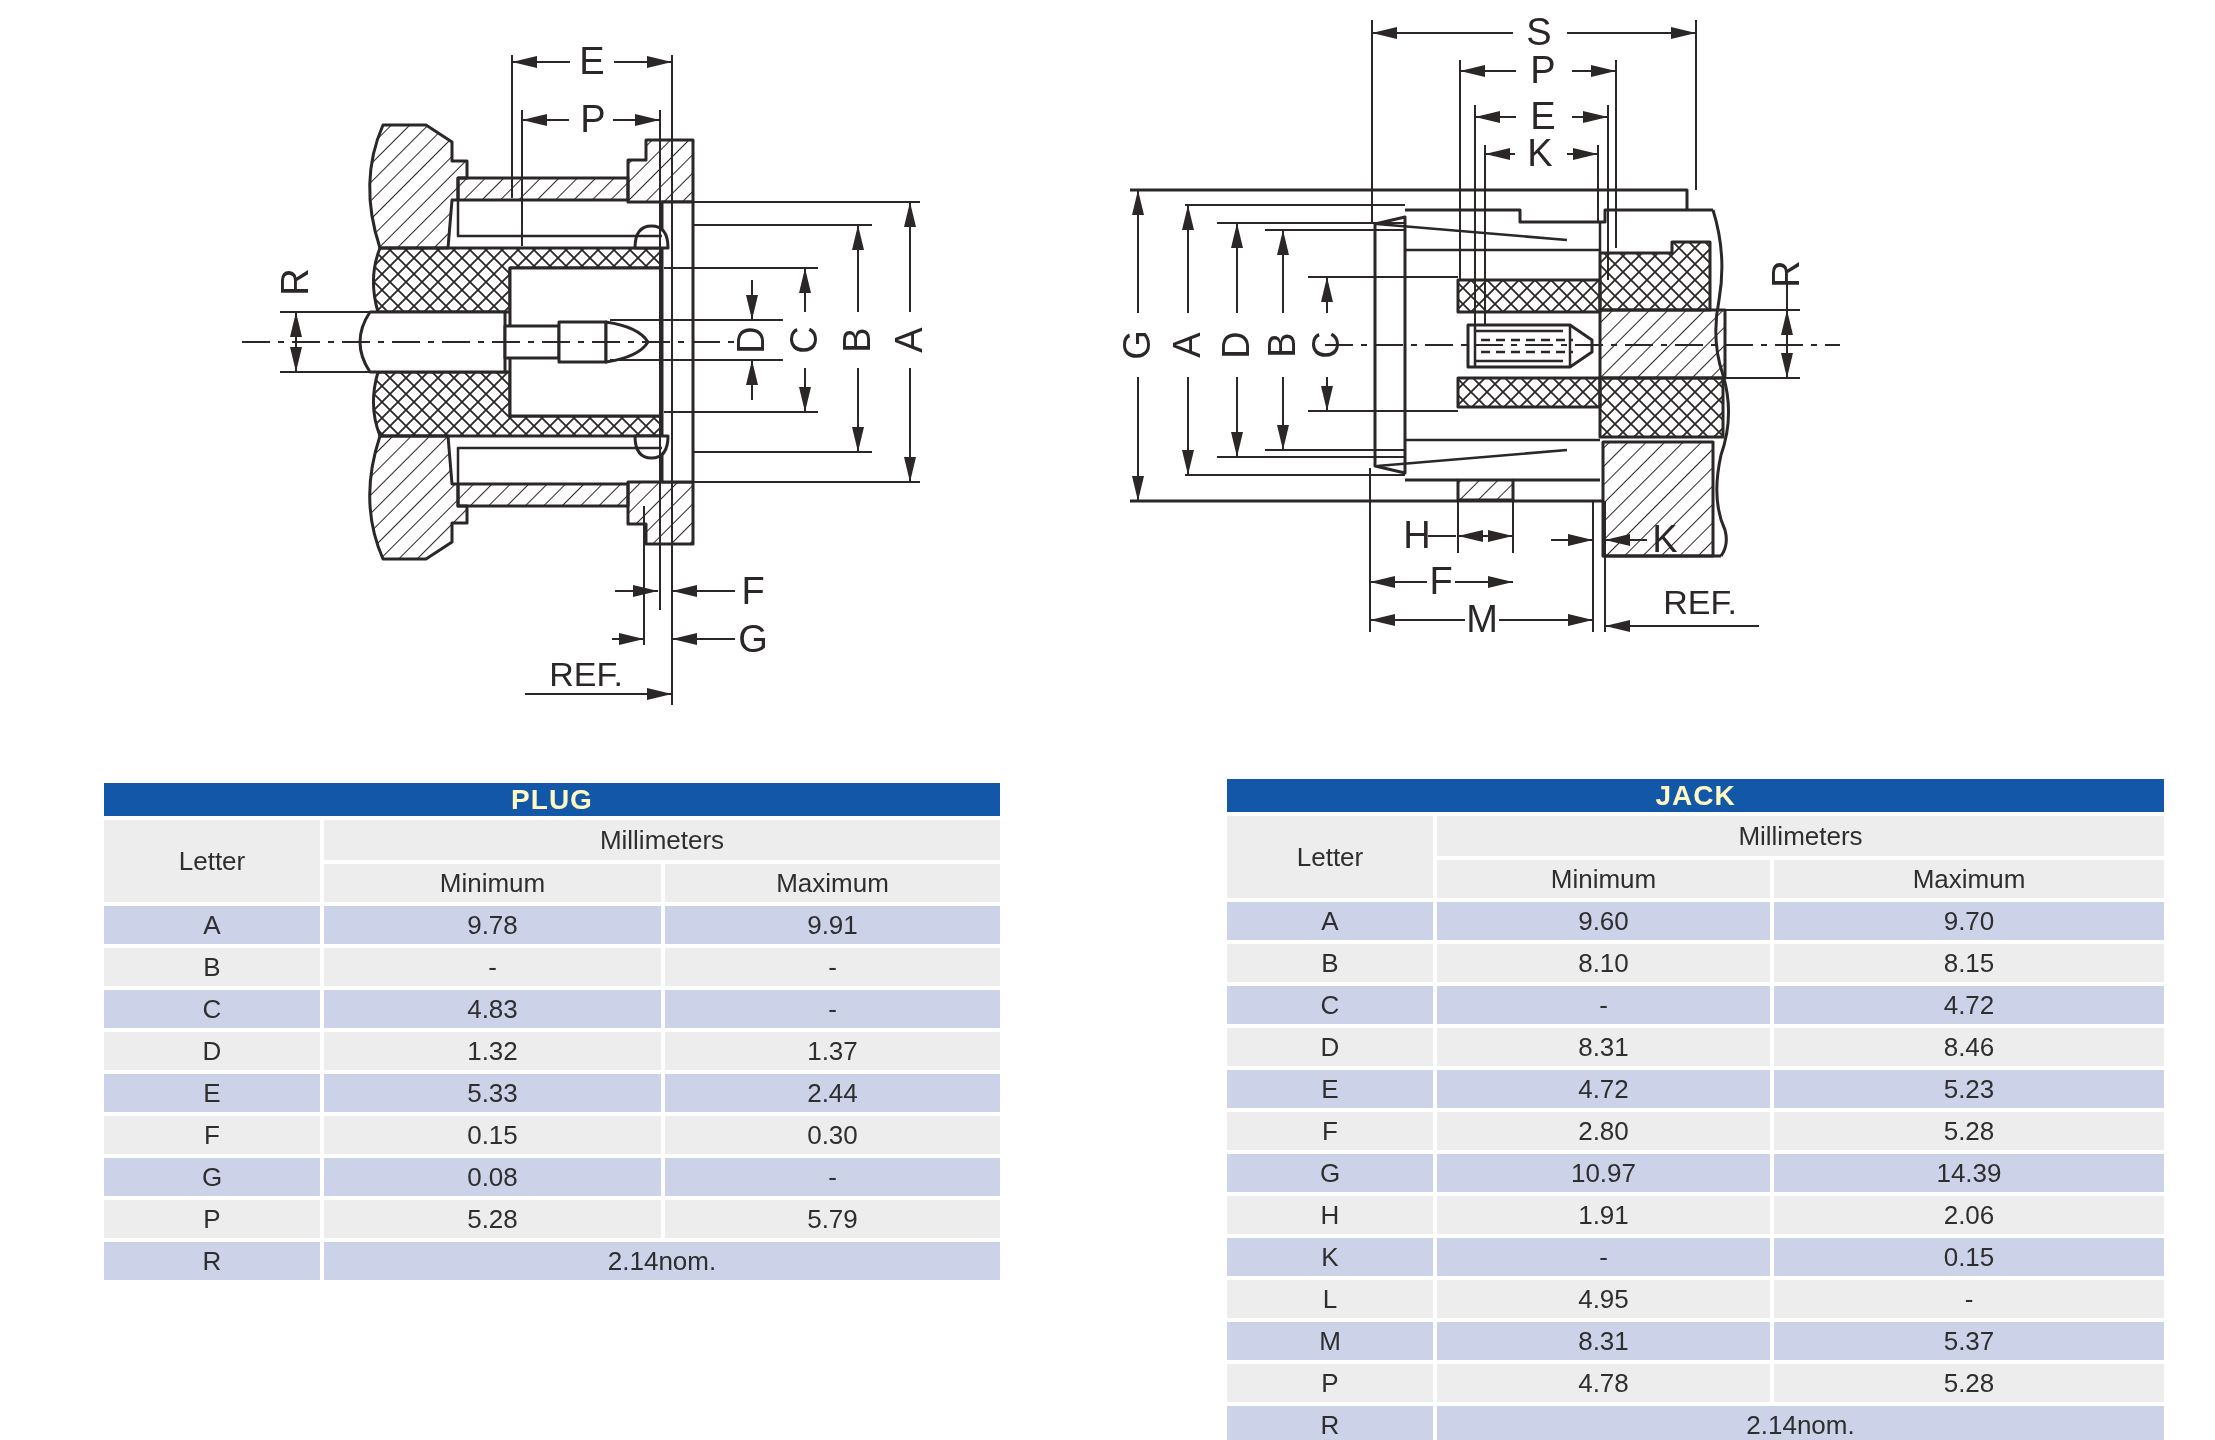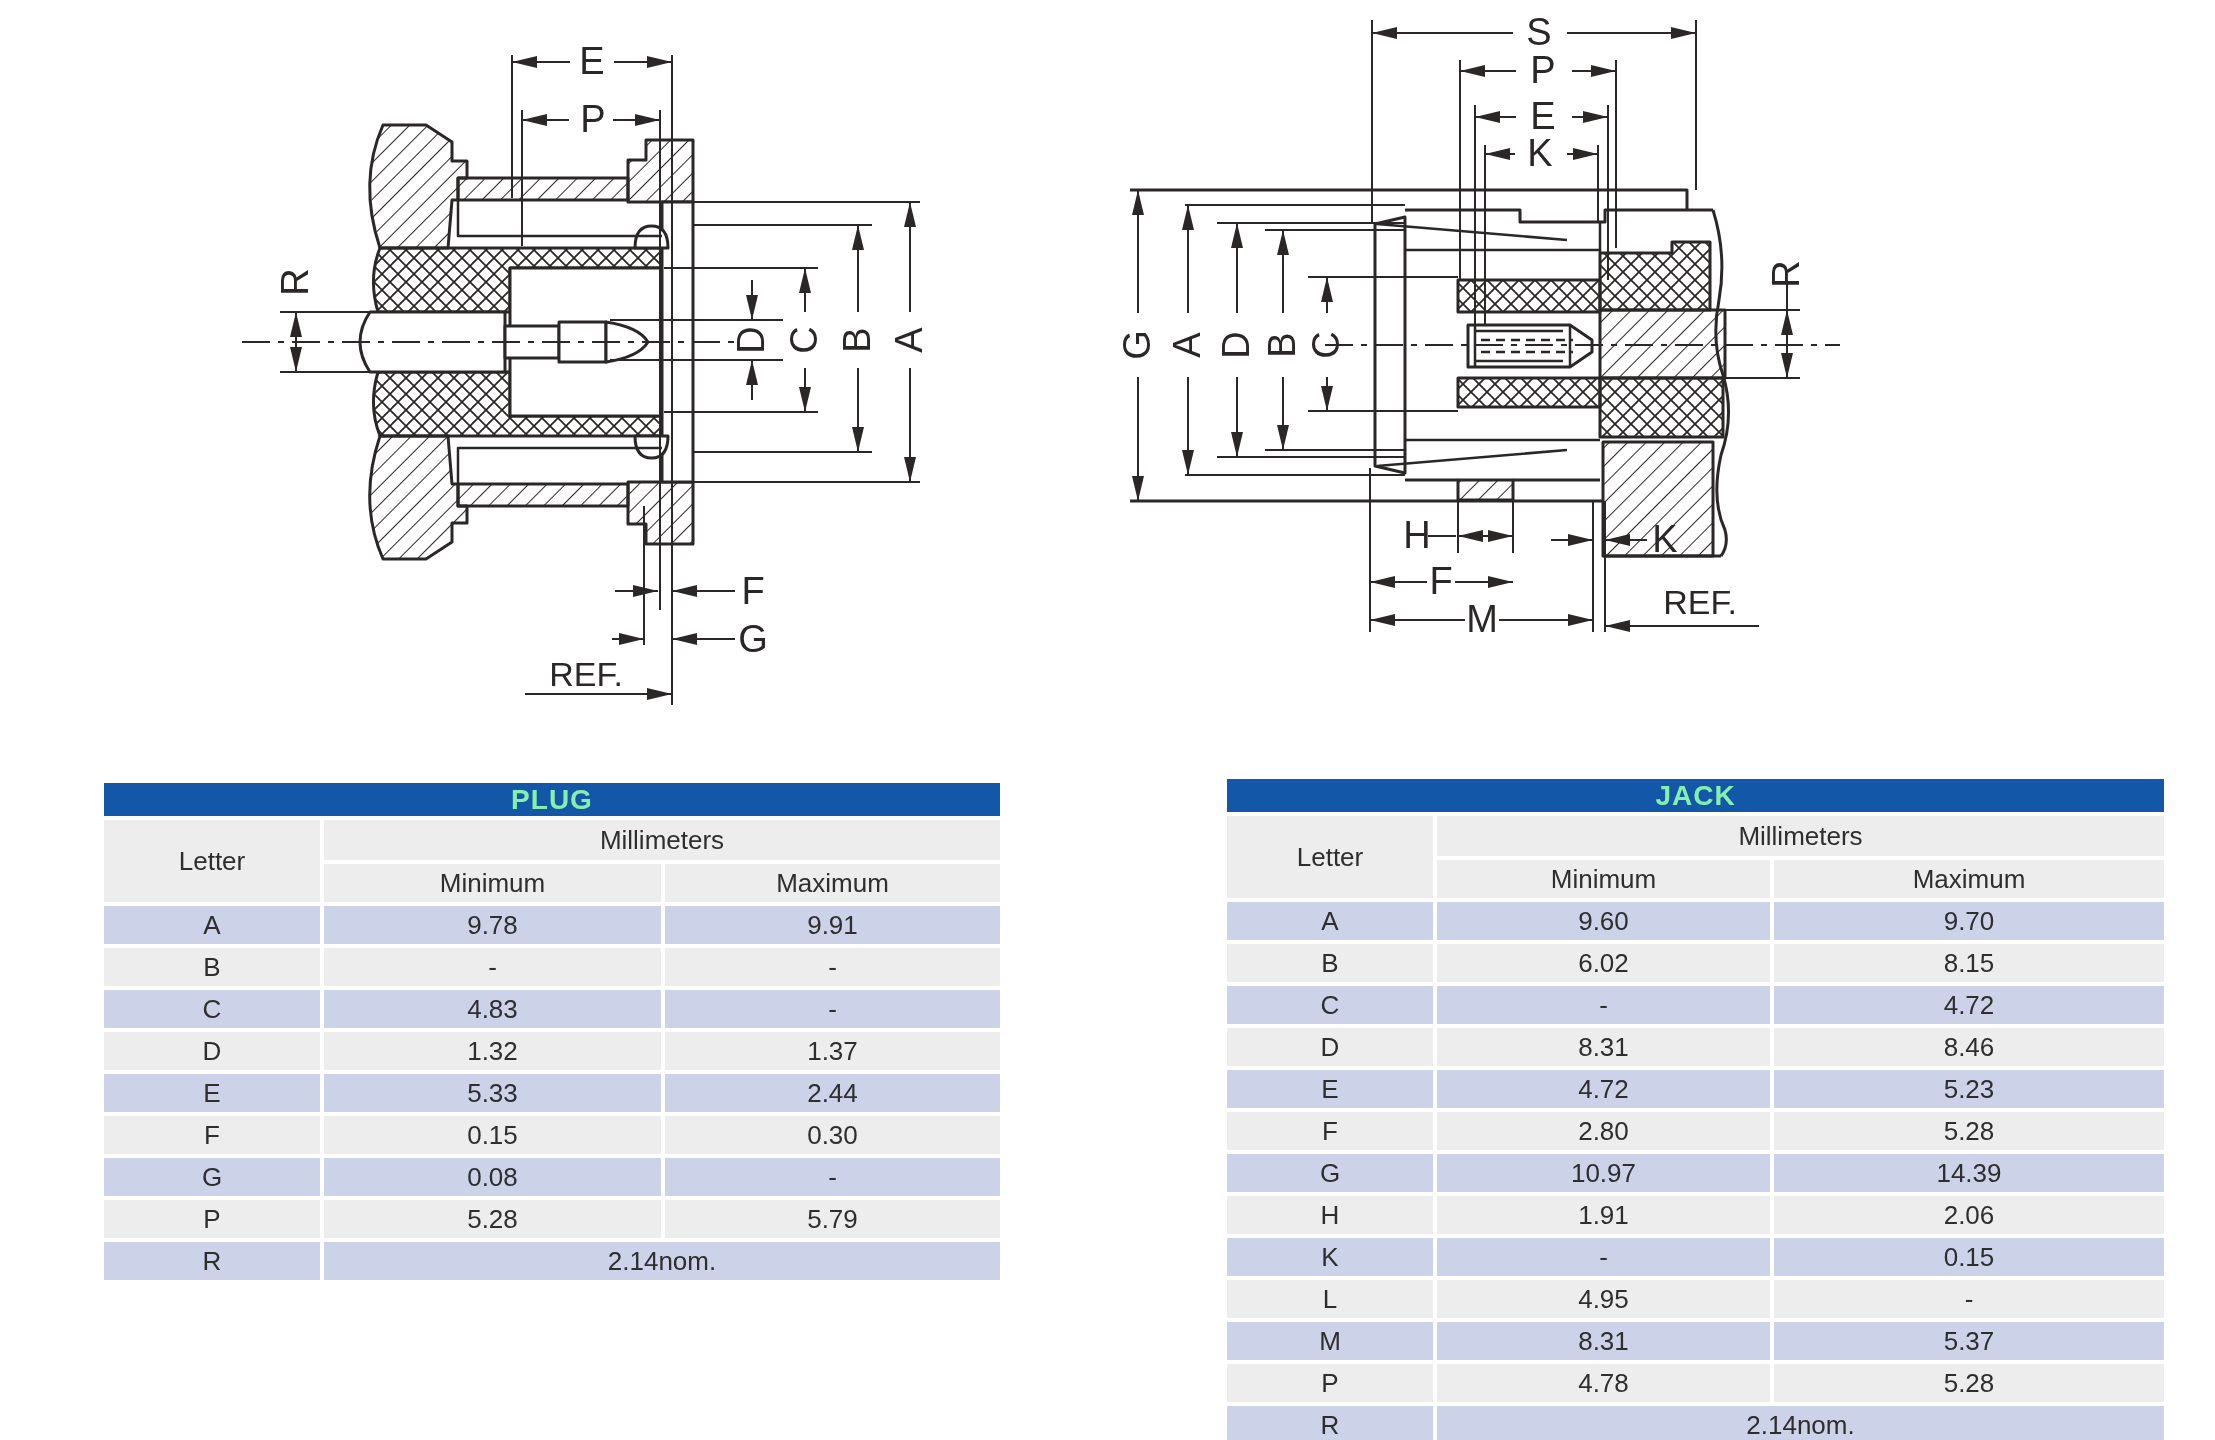--- a/index.html
+++ b/index.html
@@ -17,21 +17,21 @@
   
   table.spec {
     position:absolute; border-collapse:collapse; table-layout:fixed;
     font-family:"Liberation Sans", sans-serif;
   }
   table.spec th, table.spec td {
     border:4px solid #ffffff; padding:0; text-align:center; vertical-align:middle;
     font-weight:normal; color:#2e2e2e; font-size:26px; overflow:hidden;
   }
   table.spec .title {
-    background:#1358a8; color:#86efac; font-weight:bold; font-size:28px;
+    background:#1358a8; color:#fef9c3; font-weight:bold; font-size:28px;
     height:33px; letter-spacing:1px; border-bottom:3px solid #f97316;
   }
   table.spec .hd { background:#ededed; }
   table.spec tr.unit-row th { height:40px; }
   table.spec tr.mm-row th  { height:38px; }
   table.spec tr.data td { height:38px; }
   table.spec tr.lav td { background:#ccd2e8; }
   table.spec tr.gry td { background:#ededed; }
 </style>
 </head>
@@ -333,21 +333,21 @@
         <th class="hd">Minimum</th>
         <th class="hd">Maximum</th>
       </tr>
       <tr class="data lav">
         <td>A</td>
         <td>9.60</td>
         <td>9.70</td>
       </tr>
       <tr class="data gry">
         <td>B</td>
-        <td>6.02</td>
+        <td>8.10</td>
         <td>8.15</td>
       </tr>
       <tr class="data lav">
         <td>C</td>
         <td>-</td>
         <td>4.72</td>
       </tr>
       <tr class="data gry">
         <td>D</td>
         <td>8.31</td>

